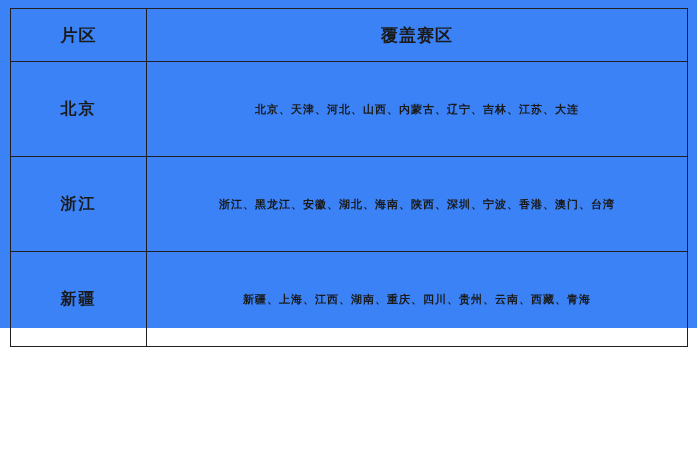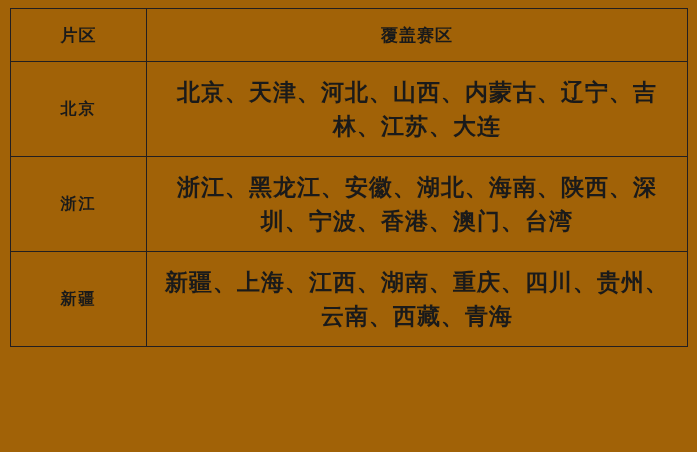--- a/index.html
+++ b/index.html
@@ -9,24 +9,24 @@
   }
   body {
     width: 697px;
     height: 452px;
     font-family: "Liberation Sans", sans-serif;
     color: #1a1a1a;
     overflow: hidden;
   }
   .sheet {
     width: 697px;
-    height: 452px;
+    height: 328px;
     box-sizing: border-box;
     padding: 8px 10px 8px 10px;
-    background: #a16207;
+    background: #3b82f6;
   }
   table.region-table {
     border-collapse: collapse;
     width: 677px;
     table-layout: fixed;
     border: 1px solid #231f20;
   }
   table.region-table td,
   table.region-table th {
     border: 1px solid #231f20;
@@ -44,21 +44,21 @@
   .header-row th {
     height: 40px;
     font-size: 17px;
     padding: 4px 8px;
   }
   .body-row td.region-cell {
     font-size: 16px;
     letter-spacing: 2px;
   }
   .body-row td.areas-cell {
-    font-size: 23px;
+    font-size: 11px;
     line-height: 34px;
     letter-spacing: 1px;
     padding: 8px 14px;
   }
   .row-h-2 td { height: 78px; }
 </style>
 </head>
 <body>
 
 <div class="sheet">

